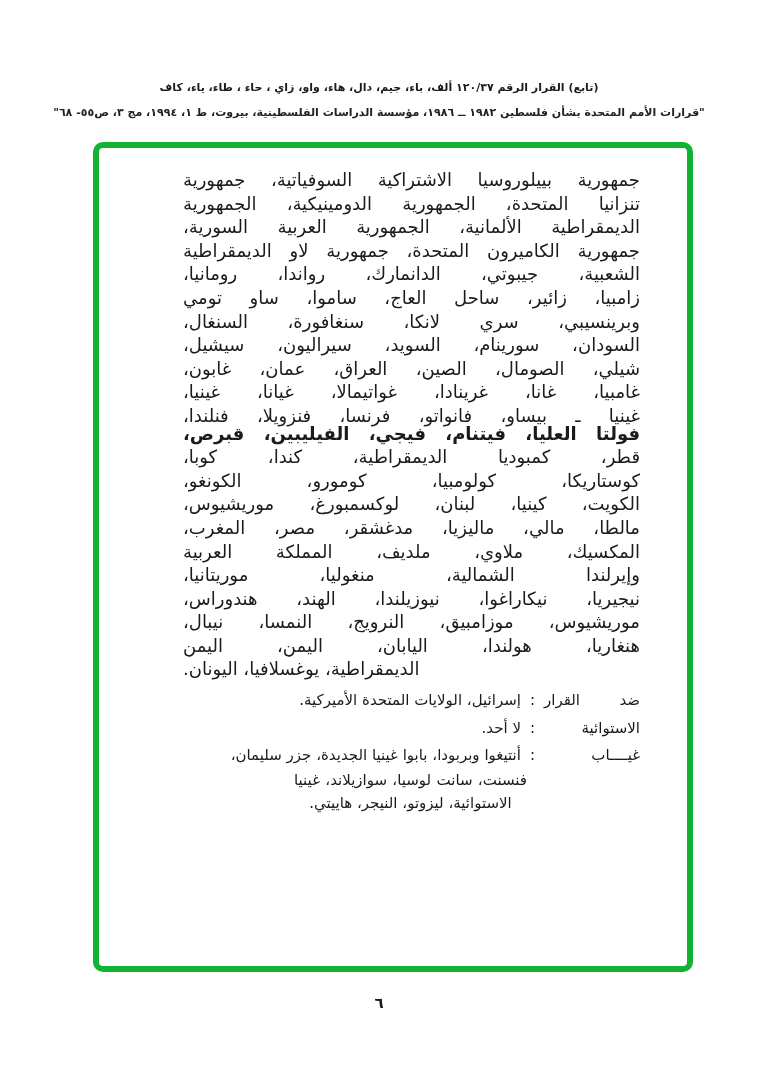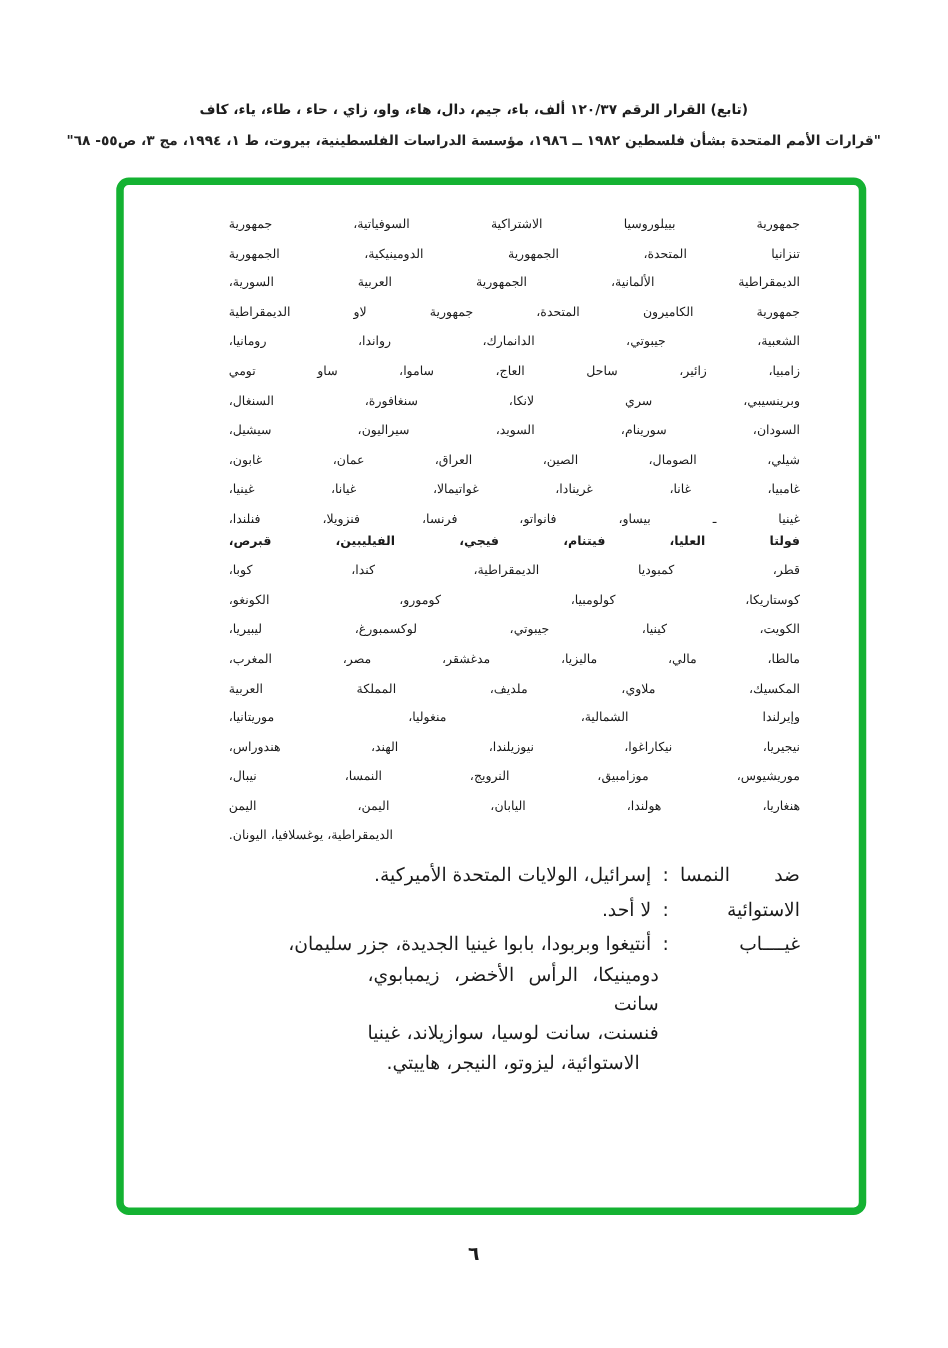--- a/index.html
+++ b/index.html
@@ -49,21 +49,21 @@
     left:93px;
     width:600px;
     height:830px;
     border:6px solid var(--border-green,#14b232);
     border-radius:10px;
     background:transparent;
   }
   
   .country-list{
     padding:20px 47px 0 84px;
-    font-size:10px;
+    font-size:18px;
   }
   .country-list .line{
     line-height:23.6px;
     text-align:justify;
     text-align-last:justify;
     white-space:nowrap;
   }
   .country-list .line.dense-bold{
     font-weight:700;
     margin-top:-6px;
@@ -146,52 +146,51 @@
         <div class="line">الشعبية، جيبوتي، الدانمارك، رواندا، رومانيا،</div>
         <div class="line">زامبيا، زائير، ساحل العاج، ساموا، ساو تومي</div>
         <div class="line">وبرينسيبي، سري لانكا، سنغافورة، السنغال،</div>
         <div class="line">السودان، سورينام، السويد، سيراليون، سيشيل،</div>
         <div class="line">شيلي، الصومال، الصين، العراق، عمان، غابون،</div>
         <div class="line">غامبيا، غانا، غرينادا، غواتيمالا، غيانا، غينيا،</div>
         <div class="line">غينيا ـ بيساو، فانواتو، فرنسا، فنزويلا، فنلندا،</div>
         <div class="line dense-bold">فولتا العليا، فيتنام، فيجي، الفيليبين، قبرص،</div>
         <div class="line">قطر، كمبوديا الديمقراطية، كندا، كوبا،</div>
         <div class="line">كوستاريكا، كولومبيا، كومورو، الكونغو،</div>
-        <div class="line">الكويت، كينيا، جيبوتي، لوكسمبورغ، ليبيريا،</div>
+        <div class="line">الكويت، كينيا، لبنان، لوكسمبورغ، موريشيوس،</div>
         <div class="line">مالطا، مالي، ماليزيا، مدغشقر، مصر، المغرب،</div>
         <div class="line">المكسيك، ملاوي، ملديف، المملكة العربية</div>
         <div class="line">وإيرلندا الشمالية، منغوليا، موريتانيا،</div>
         <div class="line">نيجيريا، نيكاراغوا، نيوزيلندا، الهند، هندوراس،</div>
         <div class="line">موريشيوس، موزامبيق، النرويج، النمسا، نيبال،</div>
         <div class="line">هنغاريا، هولندا، اليابان، اليمن، اليمن</div>
         <div class="line">الديمقراطية، يوغسلافيا، اليونان.</div>
       </div>
 
     <div class="votes">
 
       <div class="vote-row">
-        <span class="vote-label">ضد النمسا</span>
+        <span class="vote-label">ضد القرار</span>
         <span class="vote-colon">:</span>
         <span class="vote-text">إسرائيل، الولايات المتحدة الأميركية.</span>
       </div>
 
       <div class="vote-row">
         <span class="vote-label">الاستوائية</span>
         <span class="vote-colon">:</span>
         <span class="vote-text">لا أحد.</span>
       </div>
 
       <div class="vote-row">
         <span class="vote-label">غيــــاب</span>
         <span class="vote-colon">:</span>
         <span class="vote-text">أنتيغوا وبربودا، بابوا غينيا الجديدة، جزر سليمان،</span>
       </div>
 
       <div class="absent-cont">
-          <div class="line">دومينيكا، الرأس الأخضر، زيمبابوي، سانت</div>
           <div class="line">فنسنت، سانت لوسيا، سوازيلاند، غينيا</div>
           <div class="line">الاستوائية، ليزوتو، النيجر، هاييتي.</div>
         </div>
 
     </div>
   </div>
 
   <div class="page-number">٦</div>
 
 </div>

